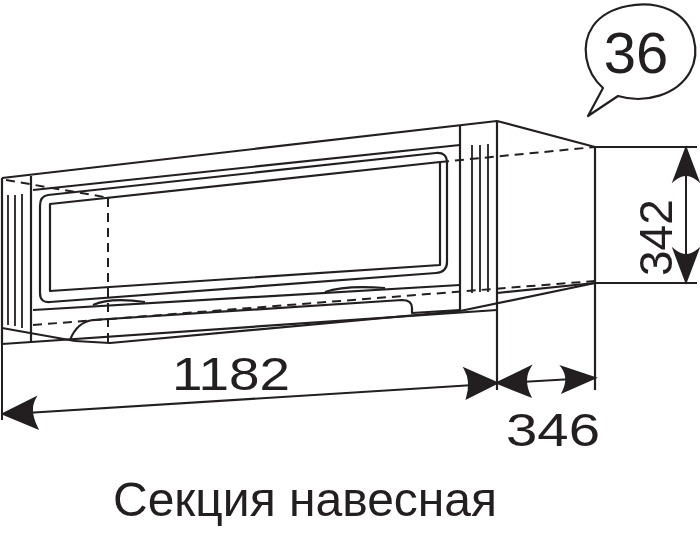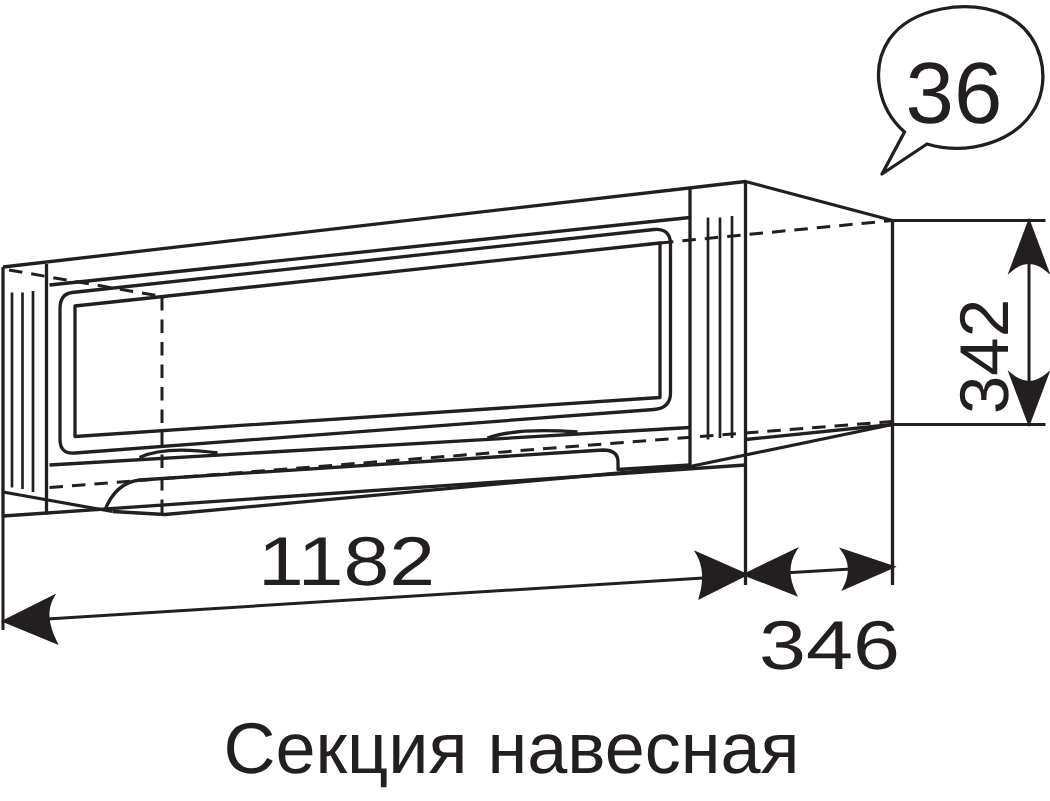--- a/index.html
+++ b/index.html
@@ -2,24 +2,24 @@
 <html><head>
 <meta charset="utf-8">
 <style>
   html, body { margin: 0; padding: 0; background: #ffffff; }
   body { width: 700px; height: 534px; position: relative; overflow: hidden; }
   #drawing { position: absolute; left: 0; top: 0; width: 700px; height: 534px; }
   .dim-text { font-family: "Liberation Sans", sans-serif; fill: #231f20; }
   .caption {
     position: absolute; left: 0; top: 472px; width: 610px; text-align: center;
     font-family: "Liberation Sans", sans-serif; font-size: 48px; color: #231f20;
-    letter-spacing: 0px; line-height: 56px; padding-left: 36px;
+    letter-spacing: 0px; line-height: 56px;
   }
   .badge-num {
-    position: absolute; left: 584px; top: 28px; width: 104px; text-align: center;
+    position: absolute; left: 584px; top: 18px; width: 104px; text-align: center;
     font-family: "Liberation Sans", sans-serif; font-size: 58px; color: #231f20; line-height: 70px;
   }
 </style>
 </head>
 <body>
 
 <svg id="drawing" viewBox="0 0 700 534" xmlns="http://www.w3.org/2000/svg">
   <g fill="none" stroke="#231f20" stroke-width="2.2" stroke-linejoin="round">
 
     <path d="M603,88 C585,72 580,45 593,26 C608,5 645,-1 670,10 C695,22 701,52 690,72 C677,95 645,104 618,96 L588,116 L603,88 Z"></path>

